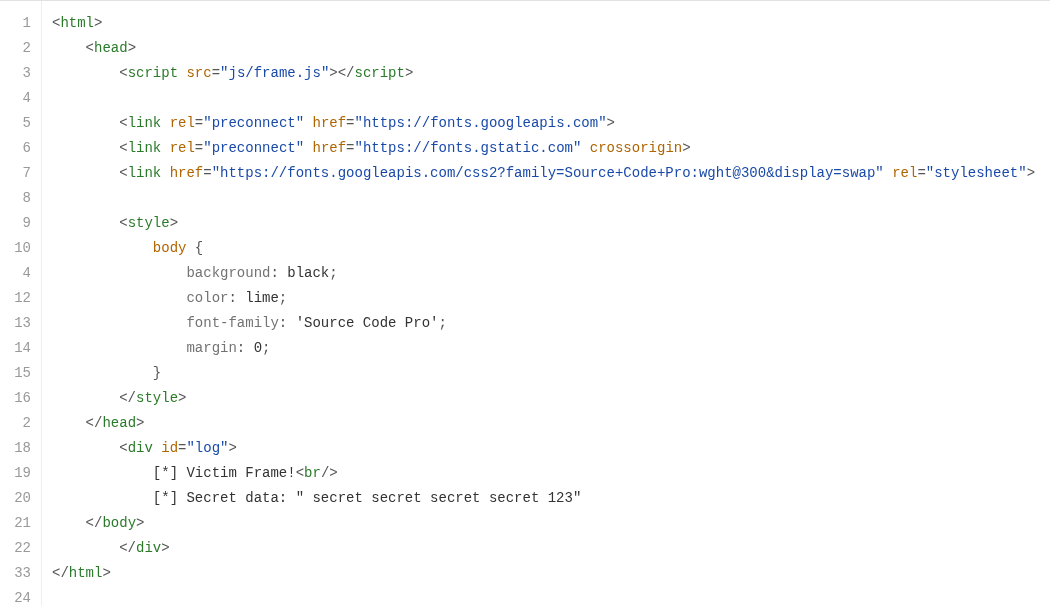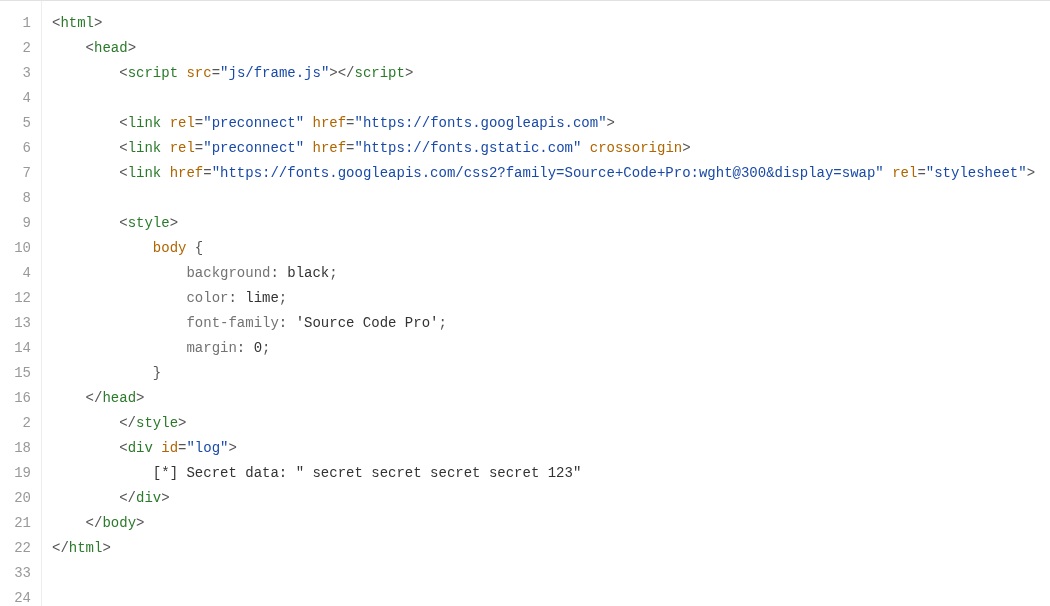--- a/index.html
+++ b/index.html
@@ -91,20 +91,21 @@
     <div class="code-line">        <span class="t-angle">&lt;</span><span class="t-tag">link</span><span class="t-text"> </span><span class="t-attr">rel</span><span class="t-punc">=</span><span class="t-str">"preconnect"</span><span class="t-text"> </span><span class="t-attr">href</span><span class="t-punc">=</span><span class="t-str">"https://fonts.gstatic.com"</span><span class="t-text"> </span><span class="t-attr">crossorigin</span><span class="t-angle">&gt;</span></div>
     <div class="code-line">        <span class="t-angle">&lt;</span><span class="t-tag">link</span><span class="t-text"> </span><span class="t-attr">href</span><span class="t-punc">=</span><span class="t-str">"https://fonts.googleapis.com/css2?family=Source+Code+Pro:wght@300&amp;display=swap"</span><span class="t-text"> </span><span class="t-attr">rel</span><span class="t-punc">=</span><span class="t-str">"stylesheet"</span><span class="t-angle">&gt;</span></div>
     <div class="code-line">&nbsp;</div>
     <div class="code-line">        <span class="t-angle">&lt;</span><span class="t-tag">style</span><span class="t-angle">&gt;</span></div>
     <div class="code-line">            <span class="t-sel">body</span><span class="t-text"> </span><span class="t-punc">{</span></div>
     <div class="code-line">                <span class="t-prop">background</span><span class="t-punc">:</span><span class="t-val"> black</span><span class="t-punc">;</span></div>
     <div class="code-line">                <span class="t-prop">color</span><span class="t-punc">:</span><span class="t-val"> lime</span><span class="t-punc">;</span></div>
     <div class="code-line">                <span class="t-prop">font-family</span><span class="t-punc">:</span><span class="t-val"> 'Source Code Pro'</span><span class="t-punc">;</span></div>
     <div class="code-line">                <span class="t-prop">margin</span><span class="t-punc">:</span><span class="t-val"> 0</span><span class="t-punc">;</span></div>
     <div class="code-line">            <span class="t-punc">}</span></div>
+    <div class="code-line">        <span class="t-angle">&lt;/</span><span class="t-tag">style</span><span class="t-angle">&gt;</span></div>
     <div class="code-line">    <span class="t-angle">&lt;/</span><span class="t-tag">head</span><span class="t-angle">&gt;</span></div>
-    <div class="code-line">        <span class="t-angle">&lt;/</span><span class="t-tag">style</span><span class="t-angle">&gt;</span></div>
     <div class="code-line">        <span class="t-angle">&lt;</span><span class="t-tag">div</span><span class="t-text"> </span><span class="t-attr">id</span><span class="t-punc">=</span><span class="t-str">"log"</span><span class="t-angle">&gt;</span></div>
+    <div class="code-line">            <span class="t-text">[*] Victim Frame!</span><span class="t-angle">&lt;</span><span class="t-tag">br</span><span class="t-angle">/&gt;</span></div>
     <div class="code-line">            <span class="t-text">[*] Secret data: " secret secret secret secret 123"</span></div>
+    <div class="code-line">    <span class="t-angle">&lt;/</span><span class="t-tag">body</span><span class="t-angle">&gt;</span></div>
     <div class="code-line">        <span class="t-angle">&lt;/</span><span class="t-tag">div</span><span class="t-angle">&gt;</span></div>
-    <div class="code-line">    <span class="t-angle">&lt;/</span><span class="t-tag">body</span><span class="t-angle">&gt;</span></div>
     <div class="code-line"><span class="t-angle">&lt;/</span><span class="t-tag">html</span><span class="t-angle">&gt;</span></div>
   </div>
 
 </body></html>

